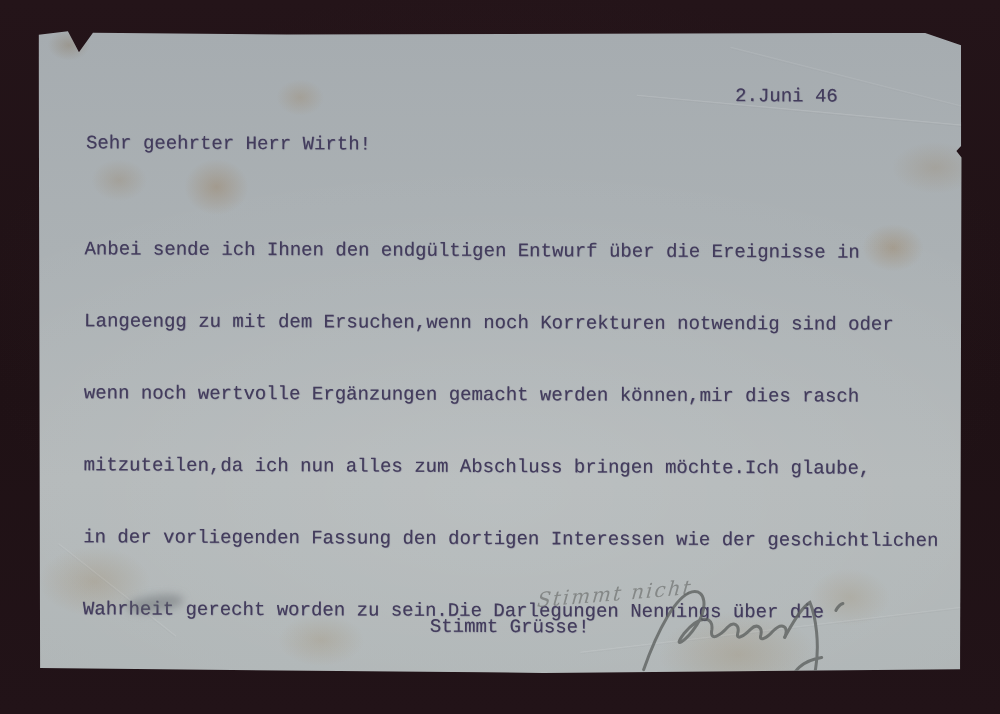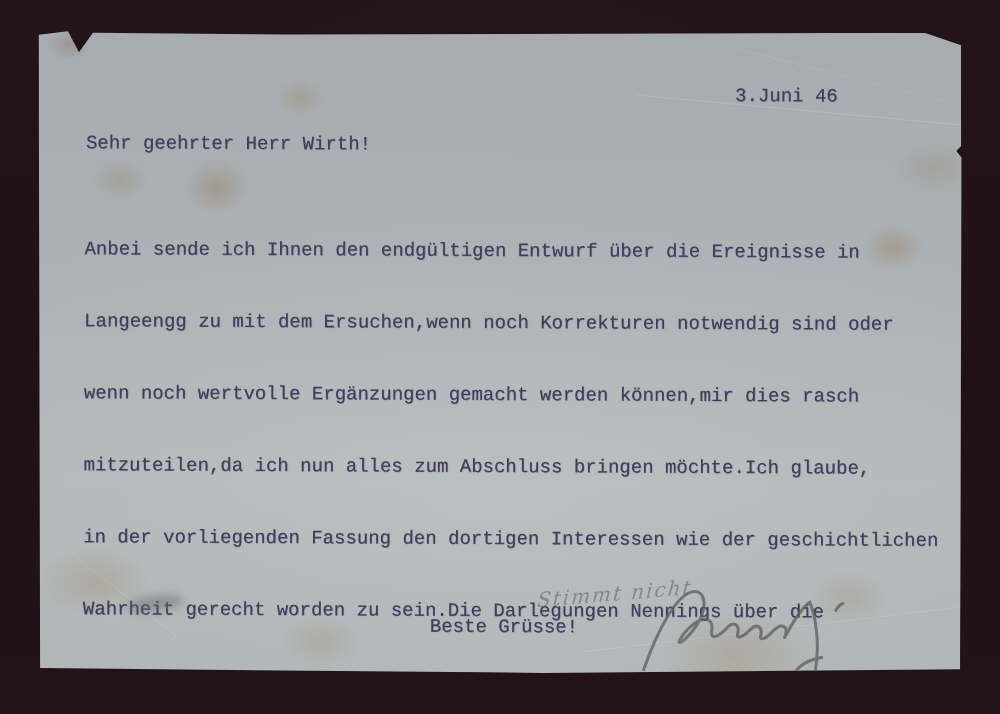--- a/index.html
+++ b/index.html
@@ -70,21 +70,21 @@
 
 <div class="photo-bg"></div>
 
 <div class="paper">
 
   <div class="crease c1"></div>
   <div class="crease c2"></div>
   <div class="crease c3"></div>
   <div class="crease c4"></div>
 
-  <div class="typewriter ink date-line">3.Juni 46</div>
+  <div class="typewriter ink date-line">2.Juni 46</div>
 
   <div class="typewriter ink salutation">Sehr geehrter Herr Wirth!</div>
 
   <div class="body-block typewriter ink">
     <div class="line">Anbei sende ich Ihnen den endgültigen Entwurf über die Ereignisse in</div>
     <div class="line">Langeengg zu mit dem Ersuchen,wenn noch Korrekturen notwendig sind oder</div>
     <div class="line">wenn noch wertvolle Ergänzungen gemacht werden können,mir dies rasch</div>
     <div class="line">mitzuteilen,da ich nun alles zum Abschluss bringen möchte.Ich glaube,</div>
     <div class="line">in der vorliegenden Fassung den dortigen Interessen wie der geschichtlichen</div>
     <div class="line">Wahrheit gerecht worden zu sein.Die Darlegungen Nennings über die</div>
@@ -96,21 +96,21 @@
     
     
     
     
   </div>
 
   <div class="smudge"></div>
 
   <div class="annotation">Stimmt nicht</div>
 
-  <div class="typewriter ink closing">Beste Grüsse!</div>
+  <div class="typewriter ink closing">Stimmt Grüsse!</div>
 
   <div class="signature">
     <svg viewBox="0 0 260 135" xmlns="http://www.w3.org/2000/svg">
       <g fill="none" stroke="#5f6362" stroke-width="3" stroke-linecap="round" opacity="0.8">
         <path d="M30 98 C44 58 62 24 78 20 C92 17 94 36 83 53 C72 70 58 78 70 62 C86 42 100 44 98 58 C96 70 106 64 114 55 C120 49 126 53 124 61 C122 69 130 64 137 57 C143 51 149 55 147 63 C145 70 153 66 159 59 C169 49 175 55 171 65"></path>
         <path d="M171 65 C176 56 186 36 196 30 C202 44 206 72 202 96 C198 118 184 126 180 112 C176 99 190 88 208 85"></path>
         <path d="M222 38 C224 34 226 32 229 31"></path>
       </g>
     </svg>
   </div>

